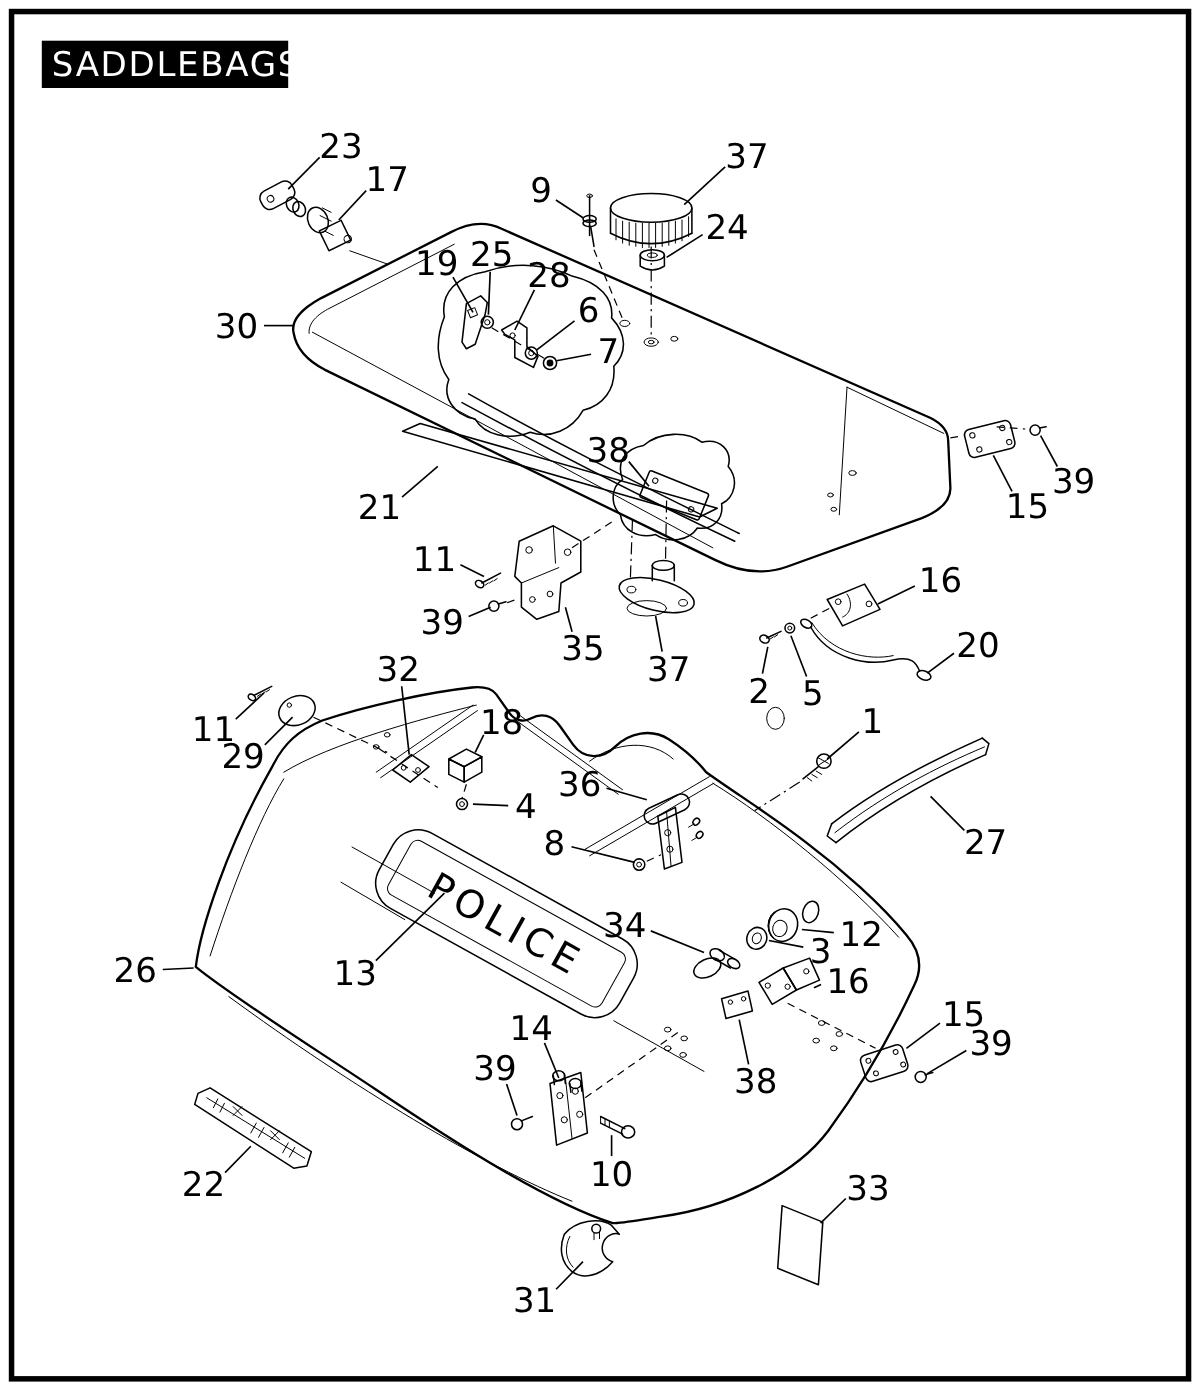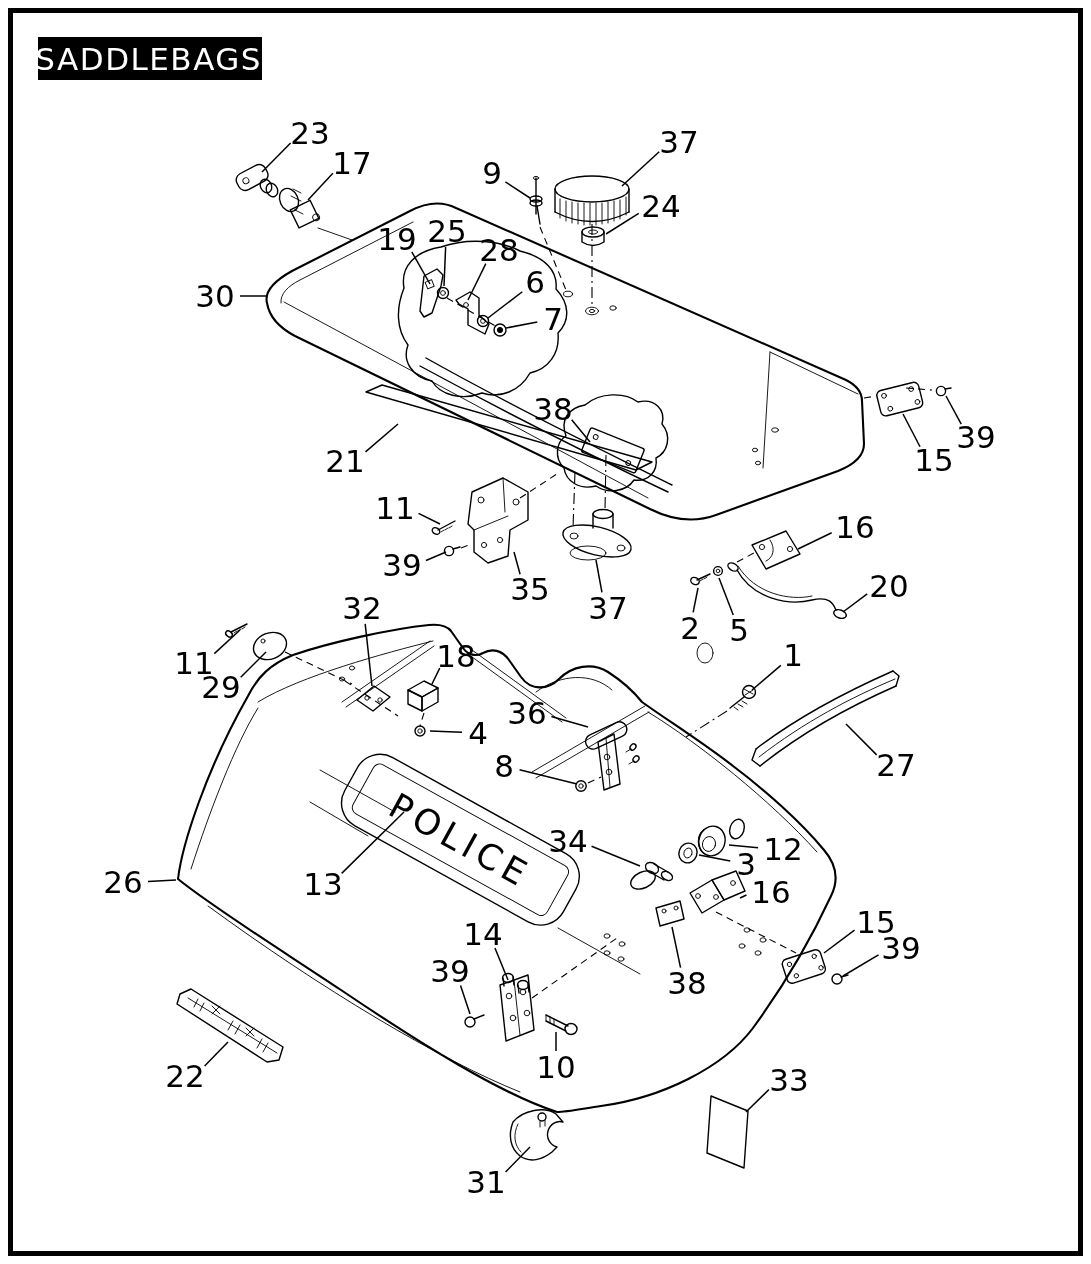--- a/index.html
+++ b/index.html
@@ -15,21 +15,21 @@
     position:absolute;
     left:8px;top:8px;right:8px;bottom:8px;
     border:5px solid #000;
     pointer-events:none;
   }
   .title-block{
     position:absolute;
     left:38px;top:37px;
     width:224px;height:43px;
     background:#000;
-    display:flex;align-items:center;justify-content:flex-end;
+    display:flex;align-items:center;
   }
   .title-block span{
     color:#fff;
     font-size:31px;
     letter-spacing:1.5px;
     padding-left:9px;
     white-space:nowrap;
   }
   svg{position:absolute;left:0;top:0;}
   svg *{vector-effect:none;}

